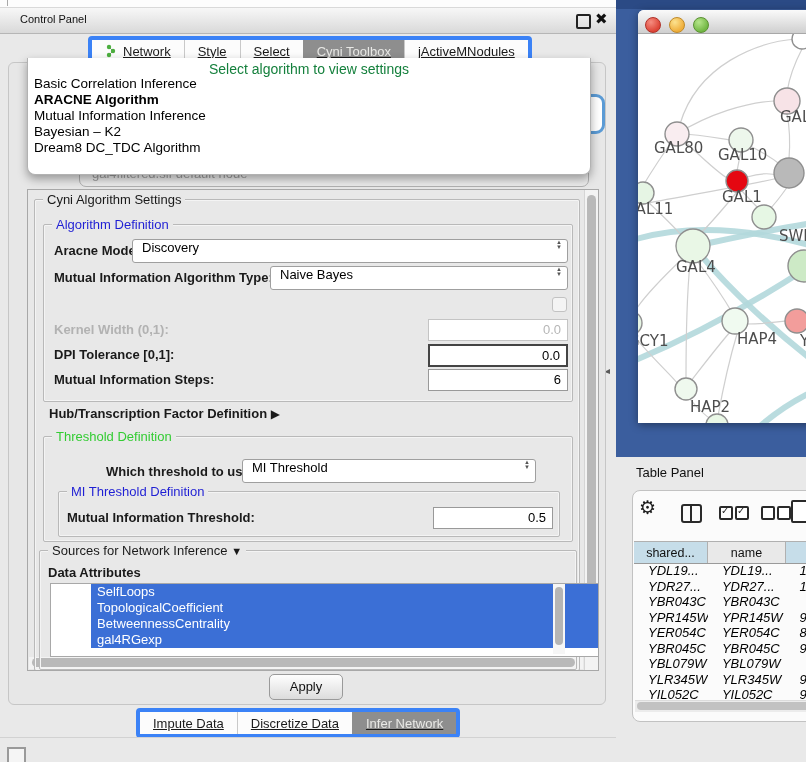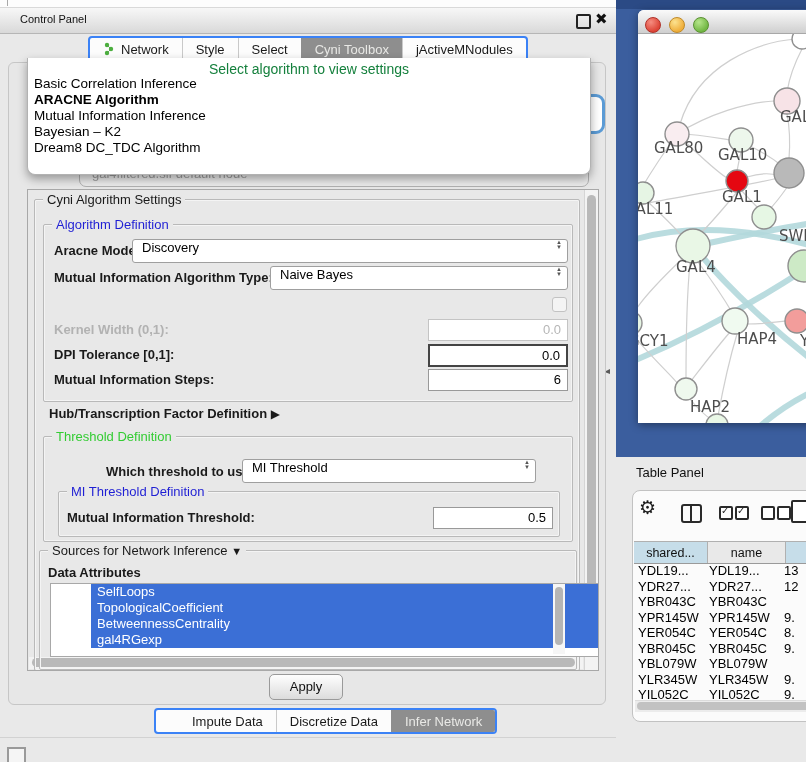--- a/index.html
+++ b/index.html
@@ -8,27 +8,27 @@
   .abs{position:absolute;}
 
   
   #top-strip{left:0;top:0;width:616px;height:7px;background:#fdfdfd;border-bottom:1px solid #d9d9d9;}
   #top-strip .tick{position:absolute;left:7px;top:0;width:1px;height:6px;background:#a9a9a9;}
   #cp-titlebar{left:0;top:8px;width:616px;height:25px;background:linear-gradient(#f7f7f7,#d9d9d9);border-bottom:1px solid #b6b6b6;}
   #cp-title{position:absolute;left:20px;top:5px;font-size:11px;color:#111;}
   .float-btn{position:absolute;left:576px;top:6px;width:11px;height:11px;border:2px solid #222;border-radius:2px;background:transparent;cursor:default;}
   .close-btn{position:absolute;left:595px;top:2px;font-size:15px;font-weight:bold;color:#111;}
 
-  .tabbar{display:flex;background:#fcfcfc;border:2px solid #3b82f6;border-radius:4px;overflow:hidden;height:22px;}
+  .tabbar{display:flex;background:#fcfcfc;border:4px solid #3b82f6;border-radius:4px;overflow:hidden;height:22px;text-decoration:underline;}
   .tabbar .tab{display:flex;align-items:center;justify-content:center;padding:0 13px;font-size:13px;color:#1a1a1a;border-left:1px solid #c9c9c9;white-space:nowrap;}
   .tabbar .tab:first-child{border-left:none;}
   .tabbar .tab.selected{background:#8e8e8e;color:#e9e9e6;border-left-color:#8e8e8e;}
   .tabbar .tab .ticon{margin-right:6px;display:inline-flex;}
   #top-tabs{left:88px;top:36px;}
-  #bottom-tabs{left:154px;top:708px;padding-left:23px;}
+  #bottom-tabs{left:136px;top:708px;}
 
   #content-panel{left:8px;top:62px;width:596px;height:641px;background:#e7e7e7;border:1px solid #c6c6c6;border-radius:6px;}
 
   
   #net-combo{left:70px;top:98px;width:496px;height:24px;border:1px solid #b0b0b0;border-radius:7px;background:#ebebeb;color:#9d9d9d;line-height:24px;padding-left:12px;font-size:13px;overflow:hidden;}
   #blue-frag{left:562px;top:31px;width:28px;height:34px;border:3px solid #5b9bd5;border-radius:9px;background:#fff;}
 
   
   #algo-popup{left:18px;top:-5px;width:562px;height:116px;background:#fff;border:1px solid #b2b2b2;border-top:none;border-radius:0 0 8px 8px;box-shadow:0 4px 10px rgba(0,0,0,.35);z-index:30;}
   #algo-prompt{text-align:center;color:#15803d;font-size:14px;padding-top:3px;height:15px;}
@@ -90,21 +90,21 @@
   .cbx{display:inline-block;width:10px;height:10px;border:2px solid #2a2a2a;border-radius:2px;margin-right:2px;position:relative;background:#fff;}
   .cbx.checked::after{content:"✓";position:absolute;left:0px;top:-3px;font-size:10px;font-weight:bold;color:#2a2a2a;}
   #cbx-checked{position:absolute;left:86px;top:15px;}
   #cbx-unchecked{position:absolute;left:128px;top:15px;}
   .fileicon{position:absolute;left:158px;top:9px;width:14px;height:19px;border:2px solid #2a2a2a;border-radius:2px;background:#fff;}
   #tbl-header{position:absolute;left:1px;top:50px;height:21px;display:flex;border-top:1px solid #b0b0b0;border-bottom:1px solid #9a9a9a;width:220px;}
   .hcell{border-right:1px solid #b0b0b0;font-size:12.5px;display:flex;align-items:center;justify-content:center;background:#e9e9e9;color:#111;}
   .hcell.hl{background:#c6dde9;}
   #tbl-rows{position:absolute;left:1px;top:72px;width:220px;overflow:hidden;height:138px;}
   .trow{display:flex;height:15.5px;line-height:15.5px;font-size:13px;color:#000;}
-  .tcell{padding-left:4px;white-space:nowrap;overflow:hidden;}
+  .tcell{padding-left:14px;white-space:nowrap;overflow:hidden;font-style:italic;}
   #tbl-hsb{position:absolute;left:2px;top:209px;width:196px;height:11px;background:#ececec;border-top:1px solid #dcdcdc;}
   #tbl-hsb .thumb{position:absolute;left:2px;top:1px;width:190px;height:8px;background:#c2c2c2;border-radius:4px;}
 
   .netsvg text{font-family:"DejaVu Sans","Liberation Sans",sans-serif;font-size:15px;fill:#4d4d4d;}
 </style>
 </head>
 <body>
 
 <div id="root">
 

